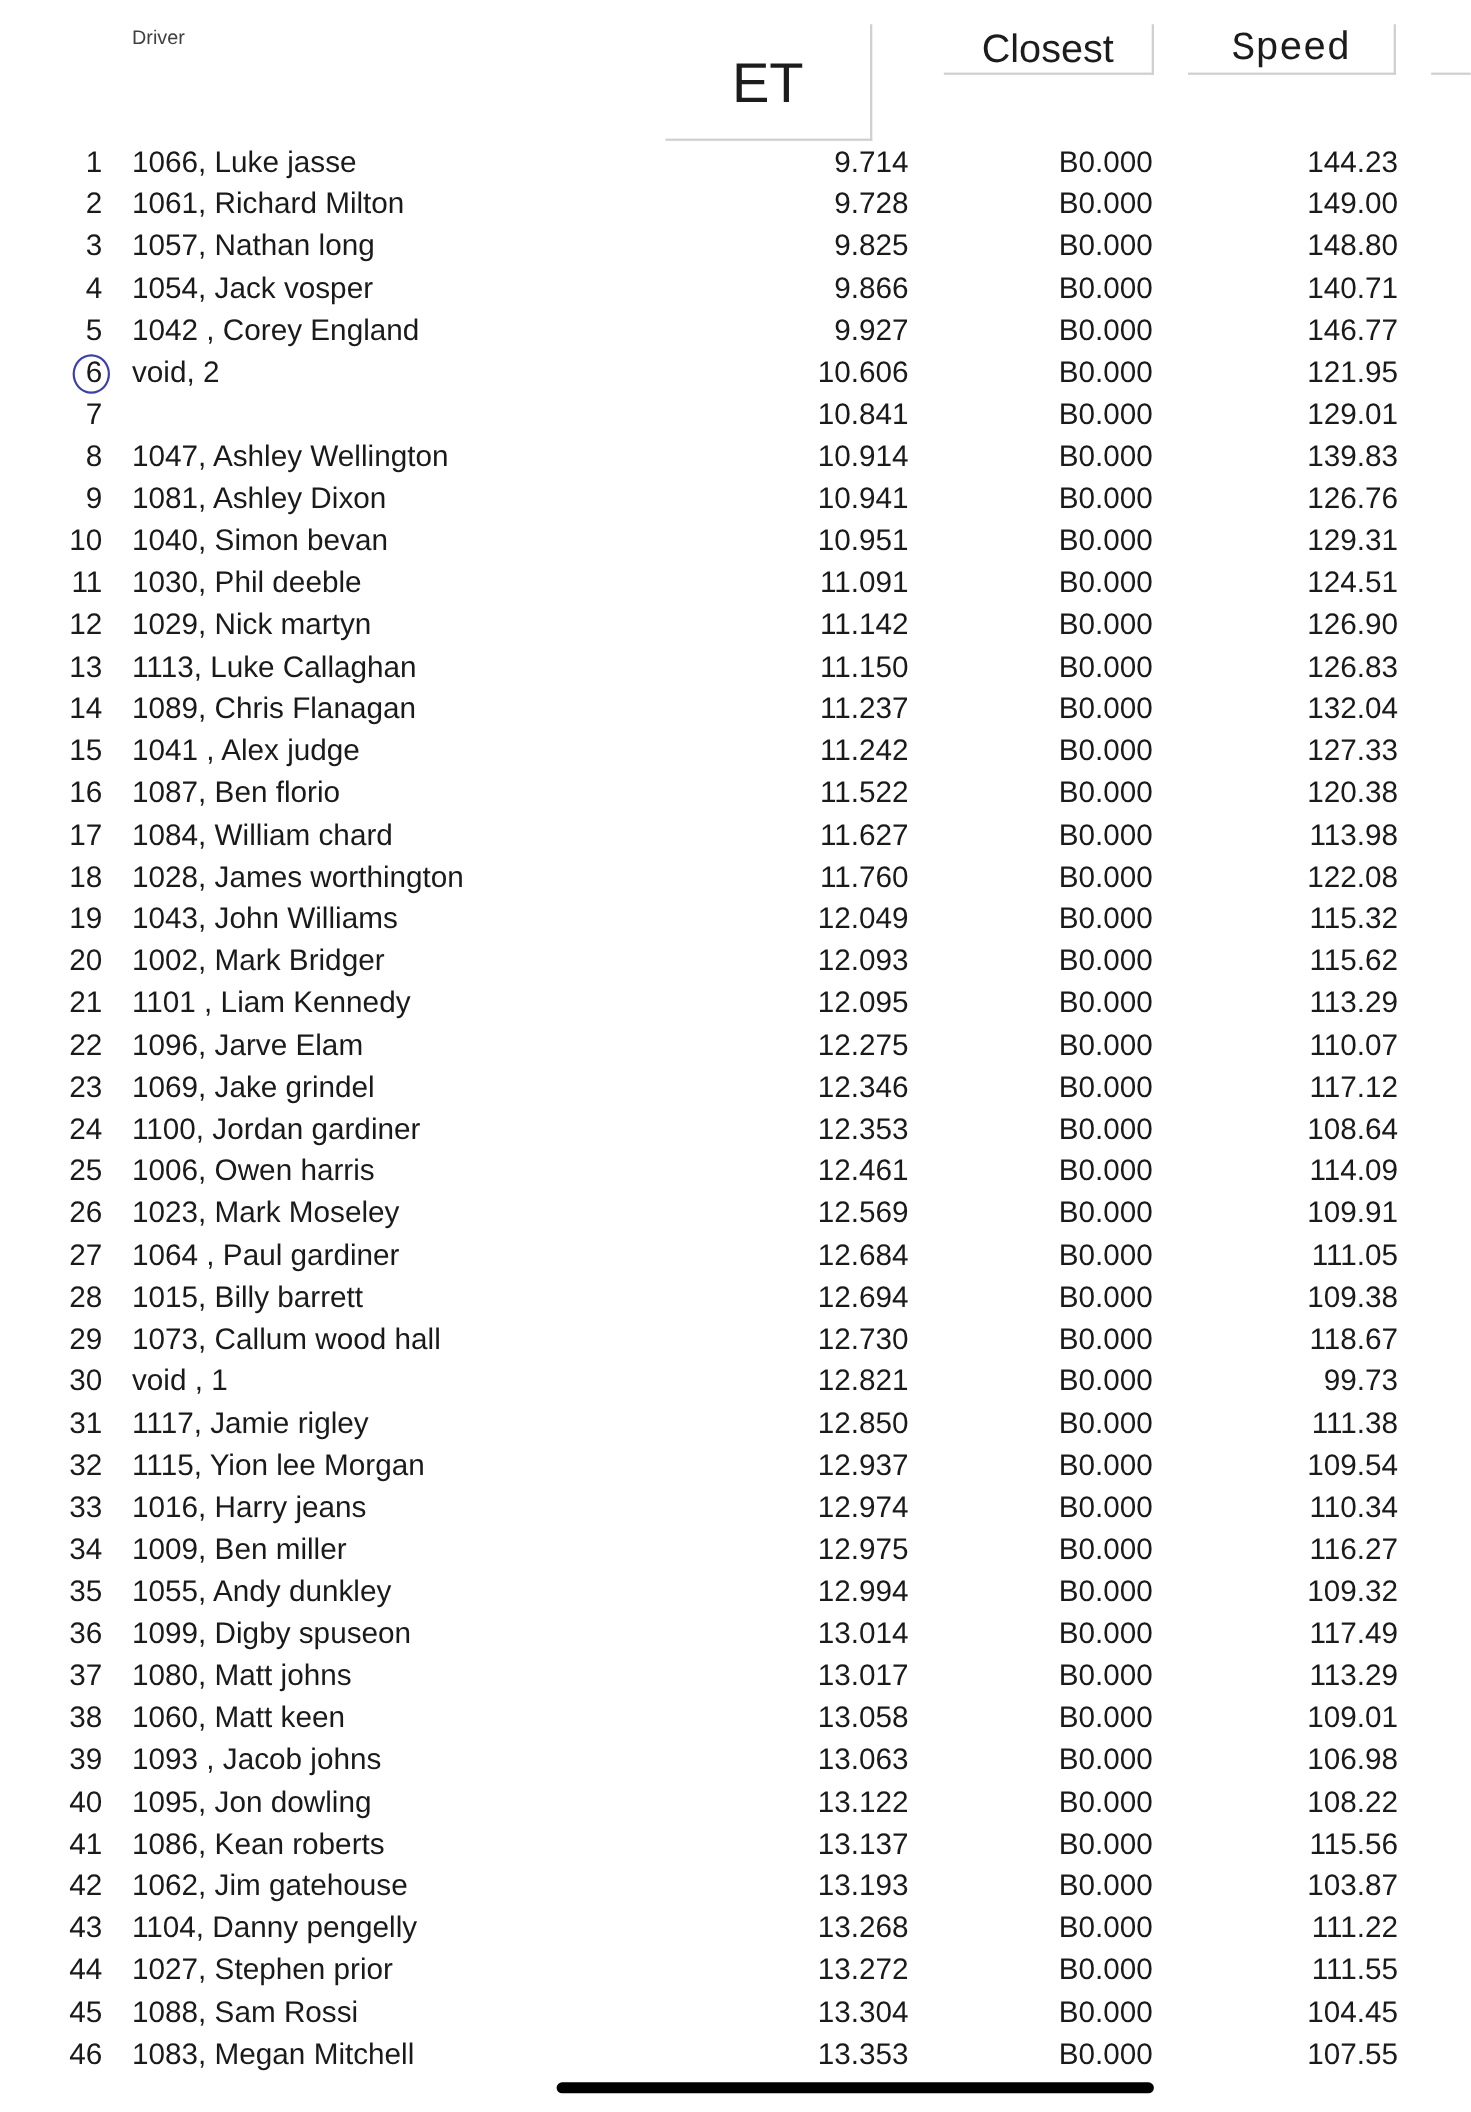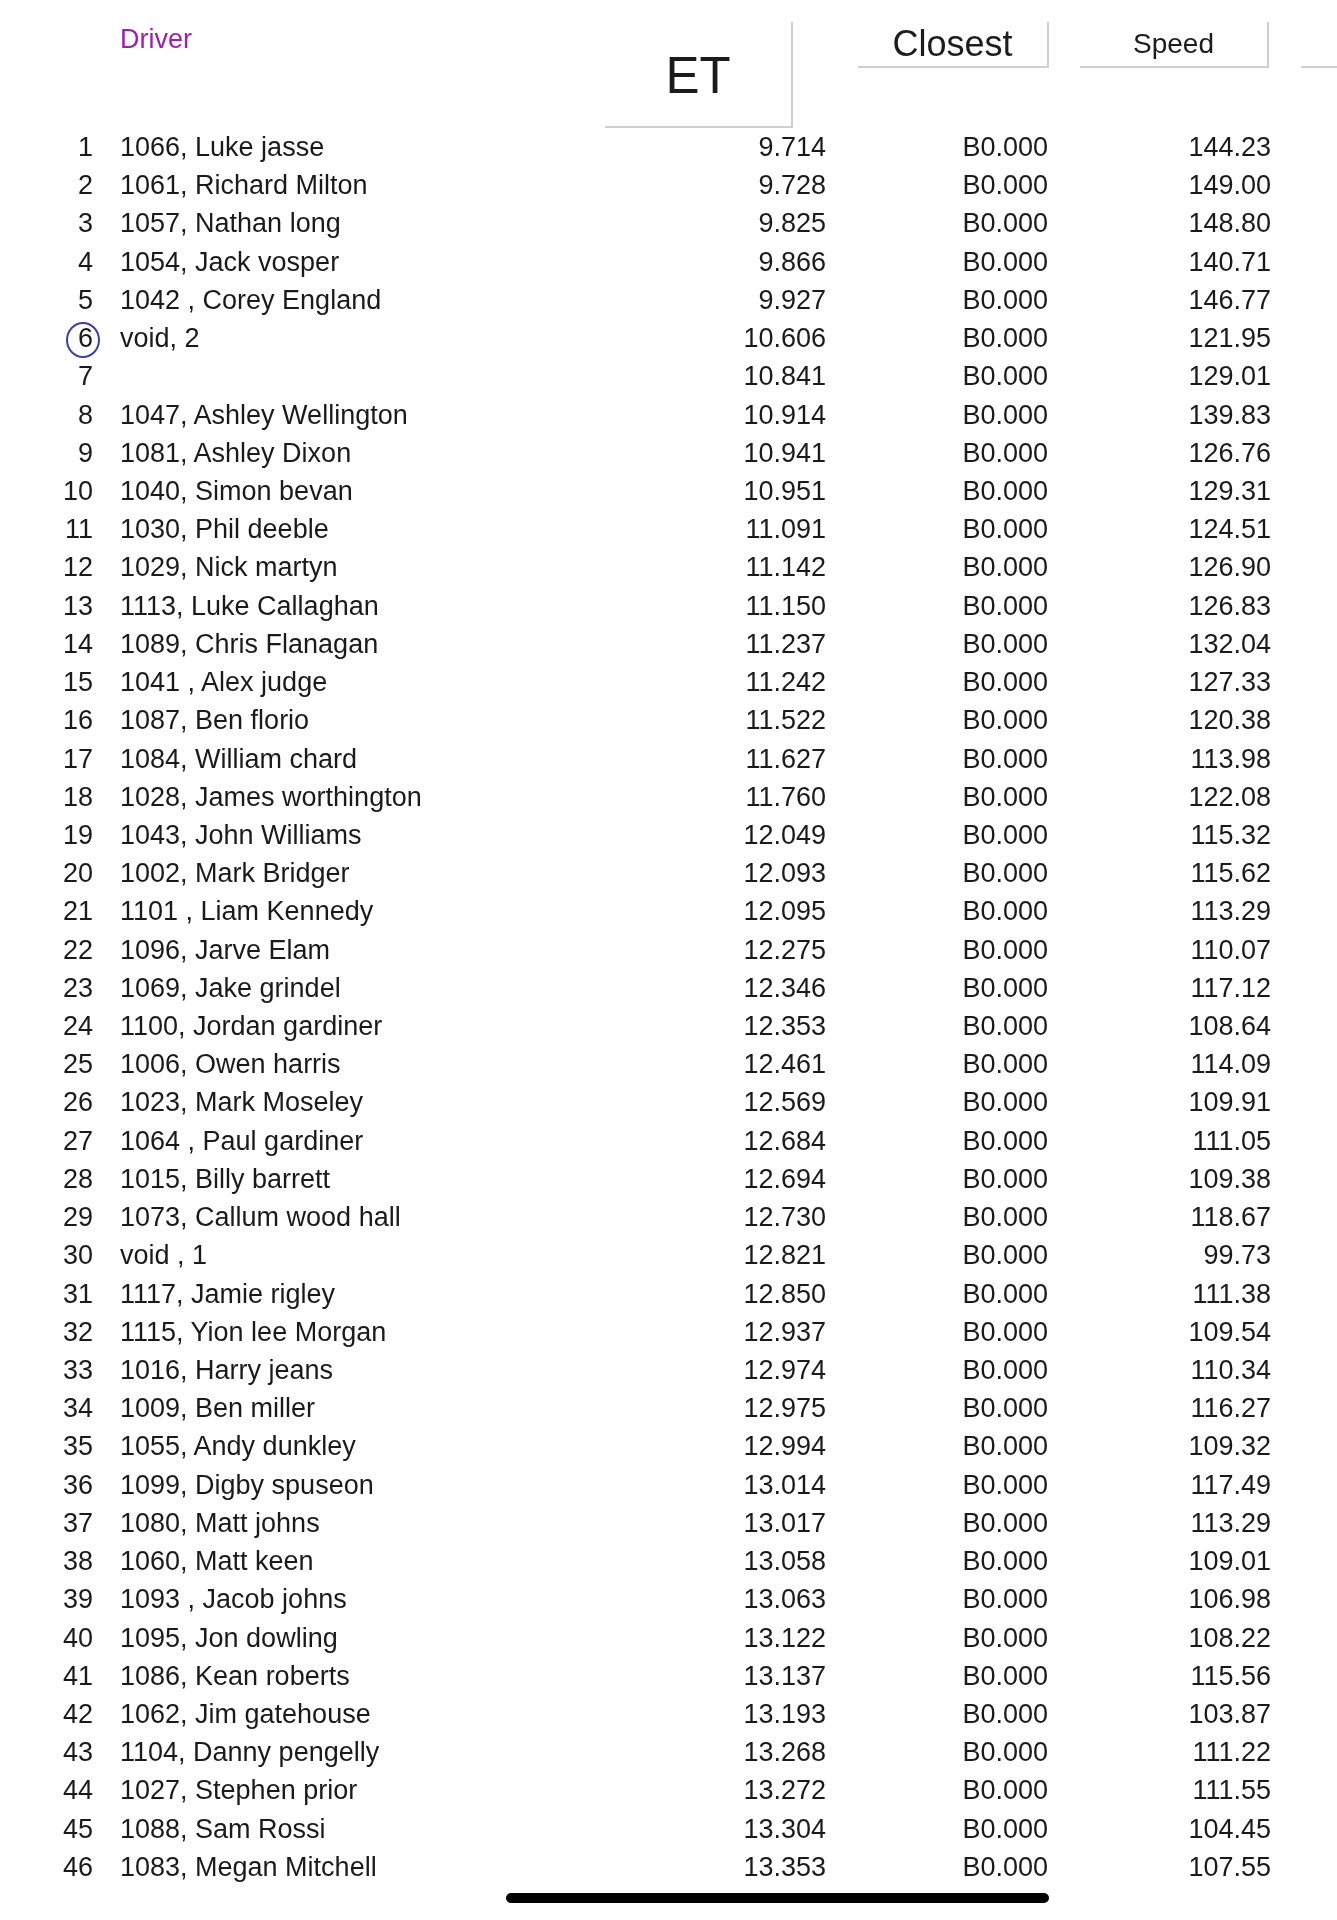--- a/index.html
+++ b/index.html
@@ -1,30 +1,30 @@
 <!DOCTYPE html>
 <html><head>
 <meta charset="utf-8">
 <style>
   html, body { margin: 0; padding: 0; background: #ffffff; }
   body {
     width: 1337px; height: 1920px; position: relative; overflow: hidden;
     font-family: "Liberation Sans", sans-serif; color: #1a1a1a;
   }
   .hdr-driver {
-    position: absolute; left: 120px; top: 24px; font-size: 27px; color: #a21caf;
+    position: absolute; left: 120px; top: 24px; font-size: 18px; color: #404040;
   }
   .hdr-box {
     position: absolute; box-sizing: border-box;
     border-right: 2px solid #cfcfcf; border-bottom: 2px solid #cfcfcf;
     display: flex; align-items: center; justify-content: center; color: #1c1c1c;
   }
   .hdr-et { left: 605px; top: 22px; width: 188px; height: 106px; font-size: 51px; padding-top: 2px; }
   .hdr-closest { left: 858px; top: 22px; width: 191px; height: 46px; font-size: 36px; }
-  .hdr-speed { left: 1080px; top: 22px; width: 189px; height: 46px; font-size: 28px; }
+  .hdr-speed { left: 1080px; top: 22px; width: 189px; height: 46px; font-size: 36px; font-family: Liberation Mono, monospace; }
   .hdr-extra { left: 1301px; top: 22px; width: 40px; height: 46px; border-right: none; }
 
   .rows { position: absolute; left: 0; top: 128px; width: 1337px; }
   .row { position: relative; height: 38.23px; font-size: 27px; line-height: 38px; }
   .row span { position: absolute; top: 0; white-space: nowrap; }
   .rank { right: calc(1337px - 93px); text-align: right; }
   .driver { left: 120px; }
   .et { right: calc(1337px - 826px); text-align: right; }
   .closest { right: calc(1337px - 1048px); text-align: right; }
   .speed { right: calc(1337px - 1271px); text-align: right; }

